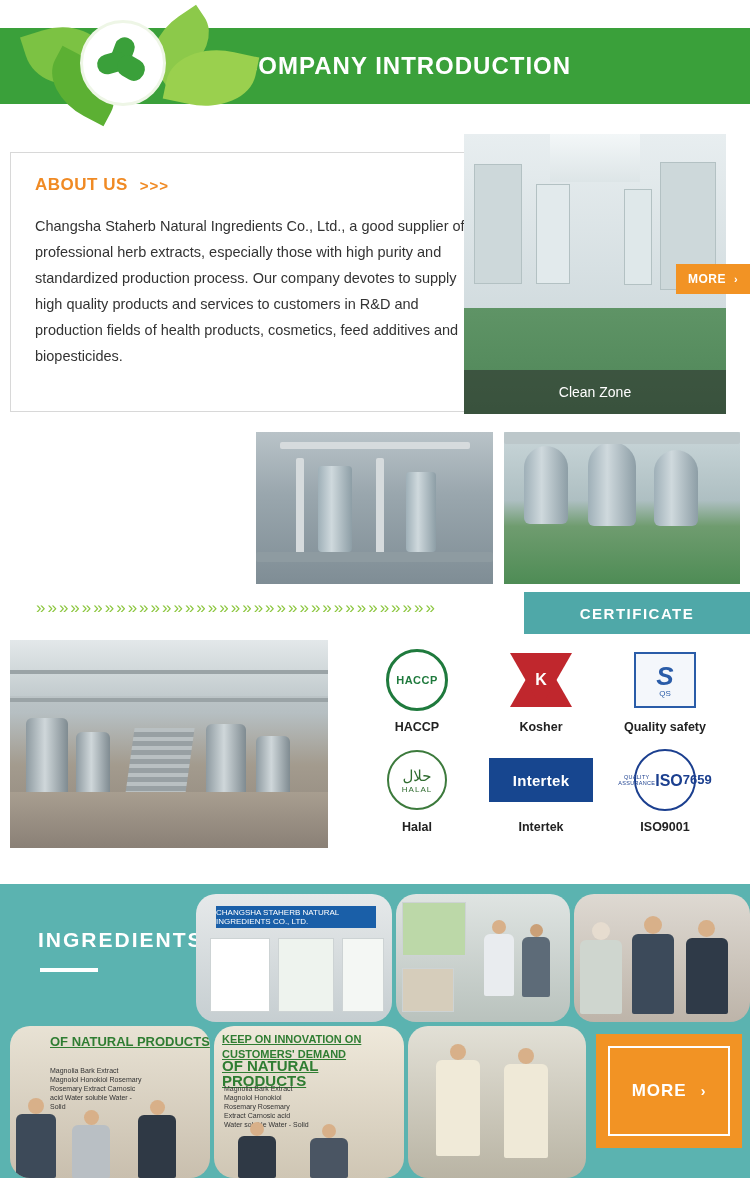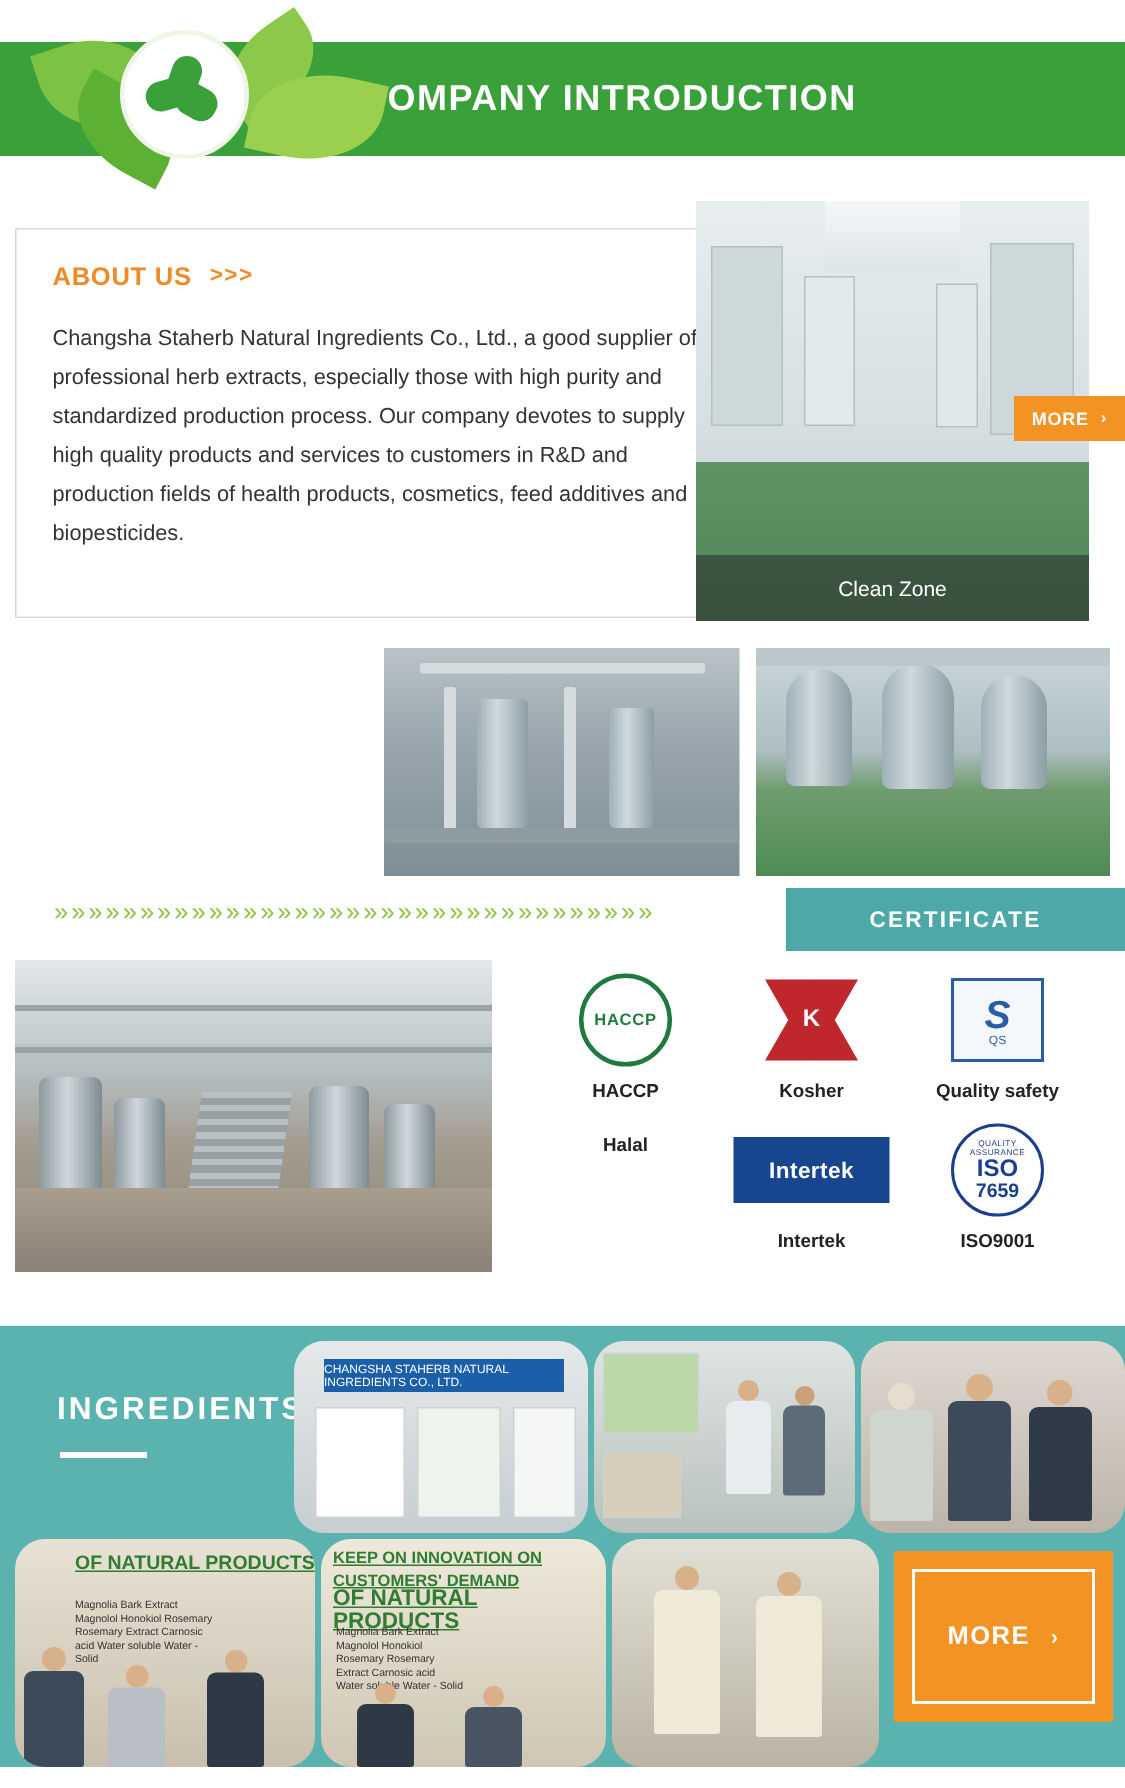--- a/index.html
+++ b/index.html
@@ -46,21 +46,21 @@
   .lm2 { left: 0; top: 16px; width: 30px; height: 20px; transform: rotate(-15deg); }
   .lm3 { left: 20px; top: 20px; width: 28px; height: 22px; transform: rotate(30deg); }
 
   
   .about-box {
     position: absolute; left: 10px; top: 152px; width: 495px; height: 260px;
     border: 1px solid #d8d8d8; background: #fff; padding: 22px 24px;
   }
   .about-title {
     color: #f08a24; font-size: 17px; font-weight: bold; letter-spacing: .5px;
-    display: flex; align-items: flex-start; gap: 12px;
+    display: flex; align-items: center; gap: 12px;
   }
   .about-title .arrows { color: #f08a24; font-size: 15px; letter-spacing: 1px; }
   .about-text {
     margin-top: 18px; color: #333; font-size: 14.5px; line-height: 26px;
   }
 
   .photo-clean {
     position: absolute; left: 464px; top: 134px; width: 262px; height: 280px;
     background: linear-gradient(180deg,#d9e3e7 0%,#cfd9dd 45%,#b9c6c8 58%,#7d9b7f 62%,#5d8a62 100%);
     overflow: hidden;
@@ -159,21 +159,21 @@
   .kosher-star .t1 { top:4px; border-bottom:54px solid #c0272d; }
   .kosher-star .t2 { top:4px; border-top:54px solid #c0272d; }
   .kosher-star .kk { position:absolute; left:0; top:0; width:62px; height:62px; display:flex; align-items:center; justify-content:center; color:#fff; font-weight:bold; font-size:16px; z-index:2;}
   .qs-box { width: 62px; height: 56px; border:2px solid #2a5ca8; background:#f4f7fb; display:flex; flex-direction:column; align-items:center; justify-content:center; }
   .qs-s { color:#2a5ca8; font-size: 26px; font-weight: bold; line-height: 26px; font-style: italic; }
   .qs-t { color:#2a5ca8; font-size: 8px; }
   .halal-circle { width: 60px; height: 60px; border-radius:50%; border:2px solid #3c7a3c; display:flex; flex-direction:column; align-items:center; justify-content:center; color:#2f6b2f; }
   .halal-ar { font-size: 15px; }
   .halal-en { font-size: 8px; letter-spacing: 1px; }
   .intertek-box { width: 104px; height: 44px; background:#17468f; color:#fff; display:flex; align-items:center; justify-content:center; font-size:15px; font-weight:bold; letter-spacing:.3px;}
-  .iso-circle { width: 62px; height: 62px; border-radius:50%; border:2px solid #1b3f8f; display:flex; flex-direction:column; align-items:center; justify-content:center; color:#1b3f8f; }
+  .iso-circle { width: 62px; height: 62px; border-radius:50%; border:2px solid #1b3f8f; display:flex; flex-direction:row; align-items:center; justify-content:center; color:#1b3f8f; }
   .iso-1 { font-size: 16px; font-weight: bold; line-height: 15px; }
   .iso-2 { font-size: 13px; font-weight: bold; line-height: 14px; }
   .iso-top { font-size: 5.5px; letter-spacing: .3px; }
 
   
   .exh-band {
     position: absolute; left: 0; top: 884px; width: 750px; height: 308px; background: #5bb3b0;
   }
   .exh-title {
     position: absolute; left: 38px; top: 928px; color: #fff;
@@ -309,20 +309,26 @@
       <div class="cert-badge">
         <div class="qs-box">
           <div class="qs-s">S</div>
           <div class="qs-t">QS</div>
         </div>
       </div>
       <div class="cert-label">Quality safety</div>
     </div>
 
     <div class="cert-item" style="left:0; top:100px;">
+      <div class="cert-badge">
+        <div class="halal-circle">
+          <div class="halal-ar">حلال</div>
+          <div class="halal-en">HALAL</div>
+        </div>
+      </div>
       <div class="cert-label">Halal</div>
     </div>
     <div class="cert-item" style="left:124px; top:100px;">
       <div class="cert-badge">
         <div class="intertek-box">Intertek</div>
       </div>
       <div class="cert-label">Intertek</div>
     </div>
     <div class="cert-item" style="left:248px; top:100px;">
       <div class="cert-badge">

